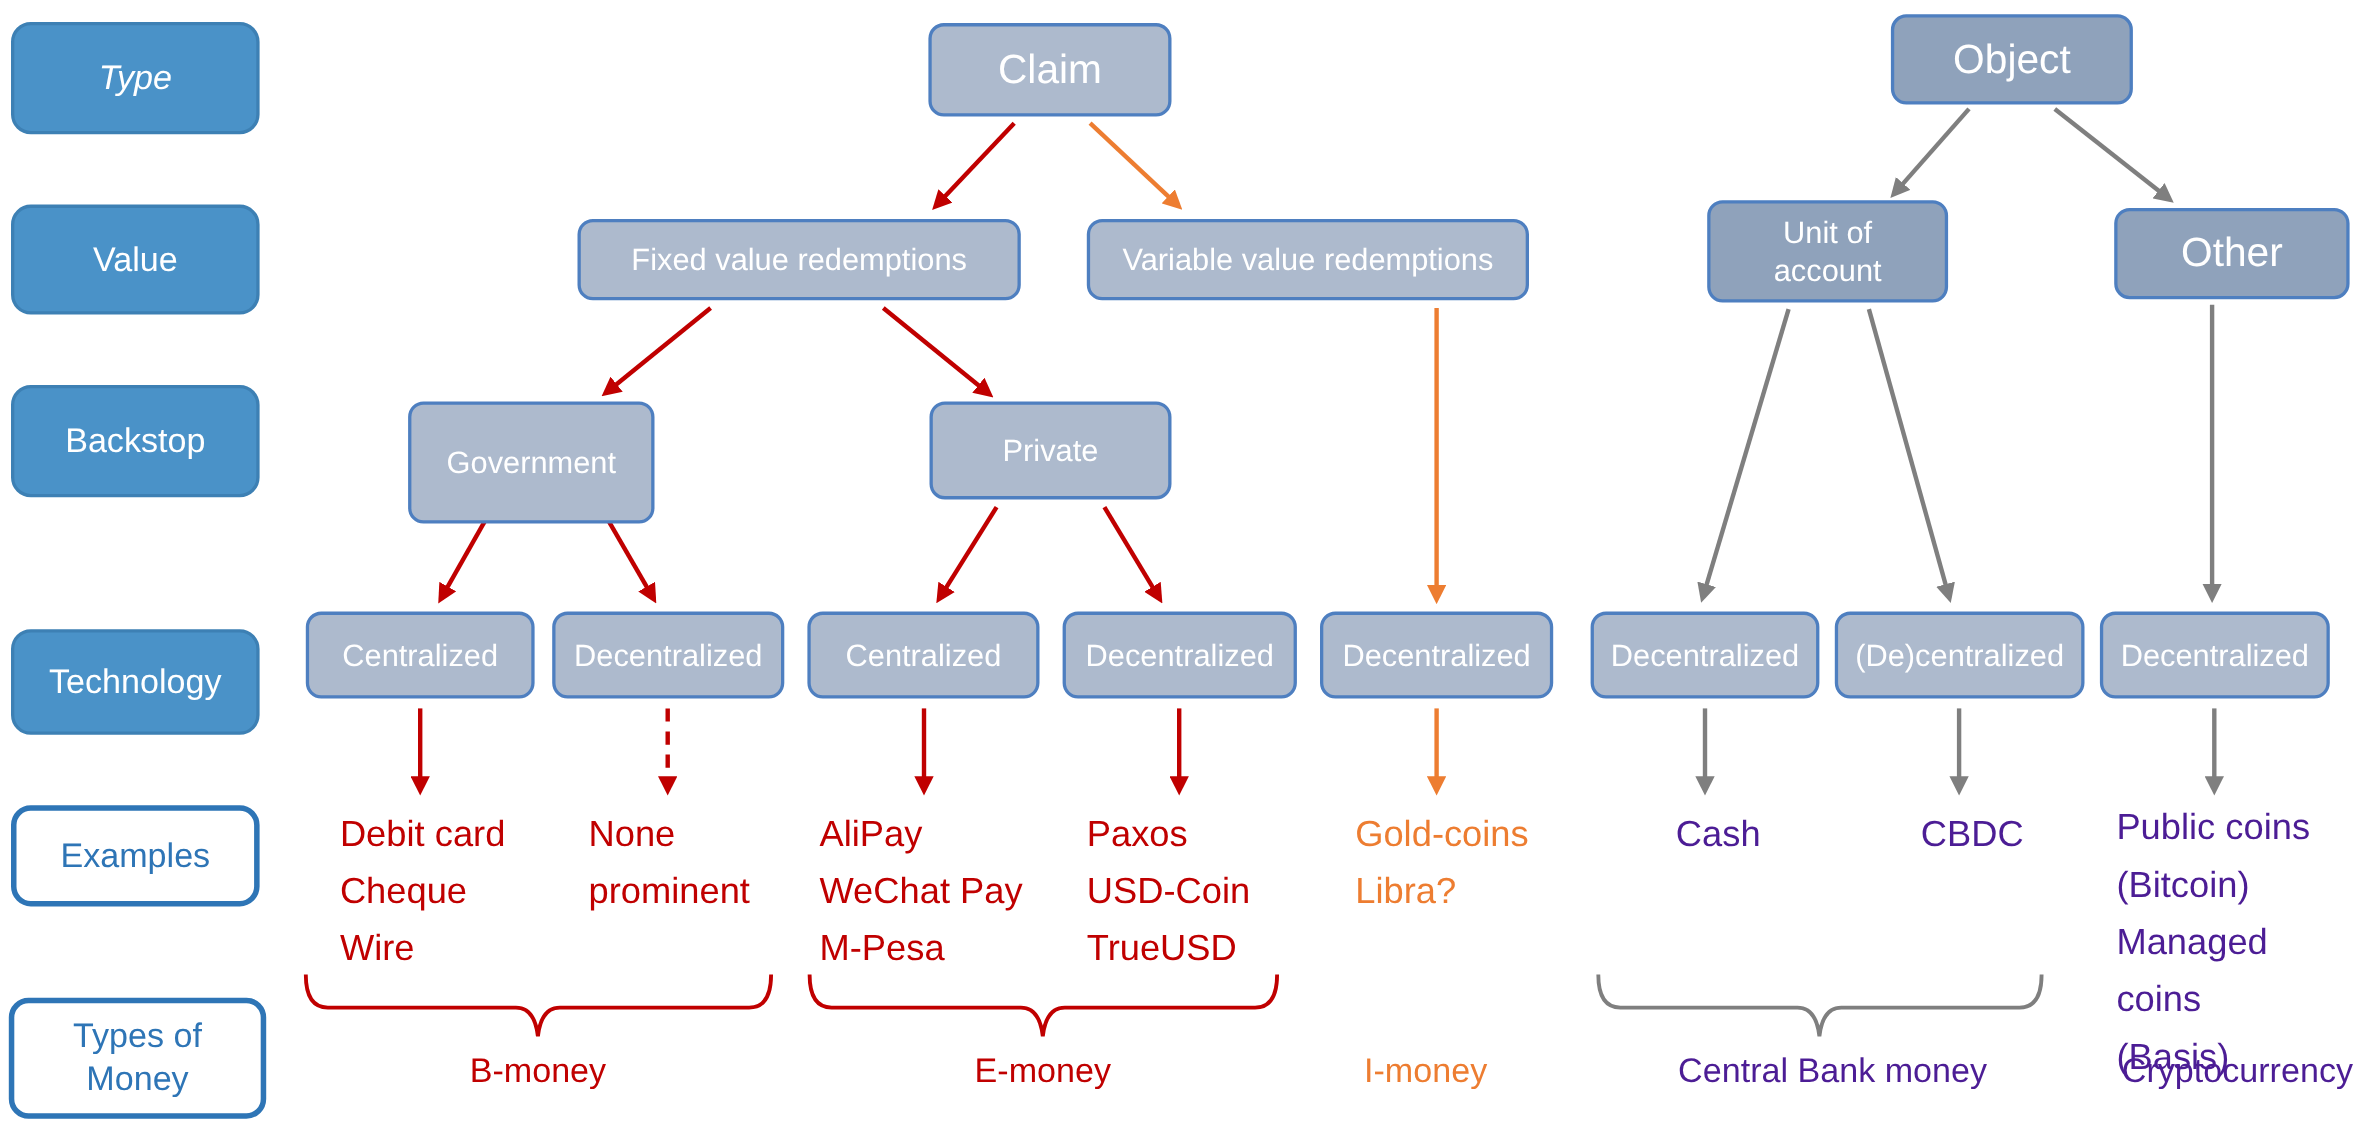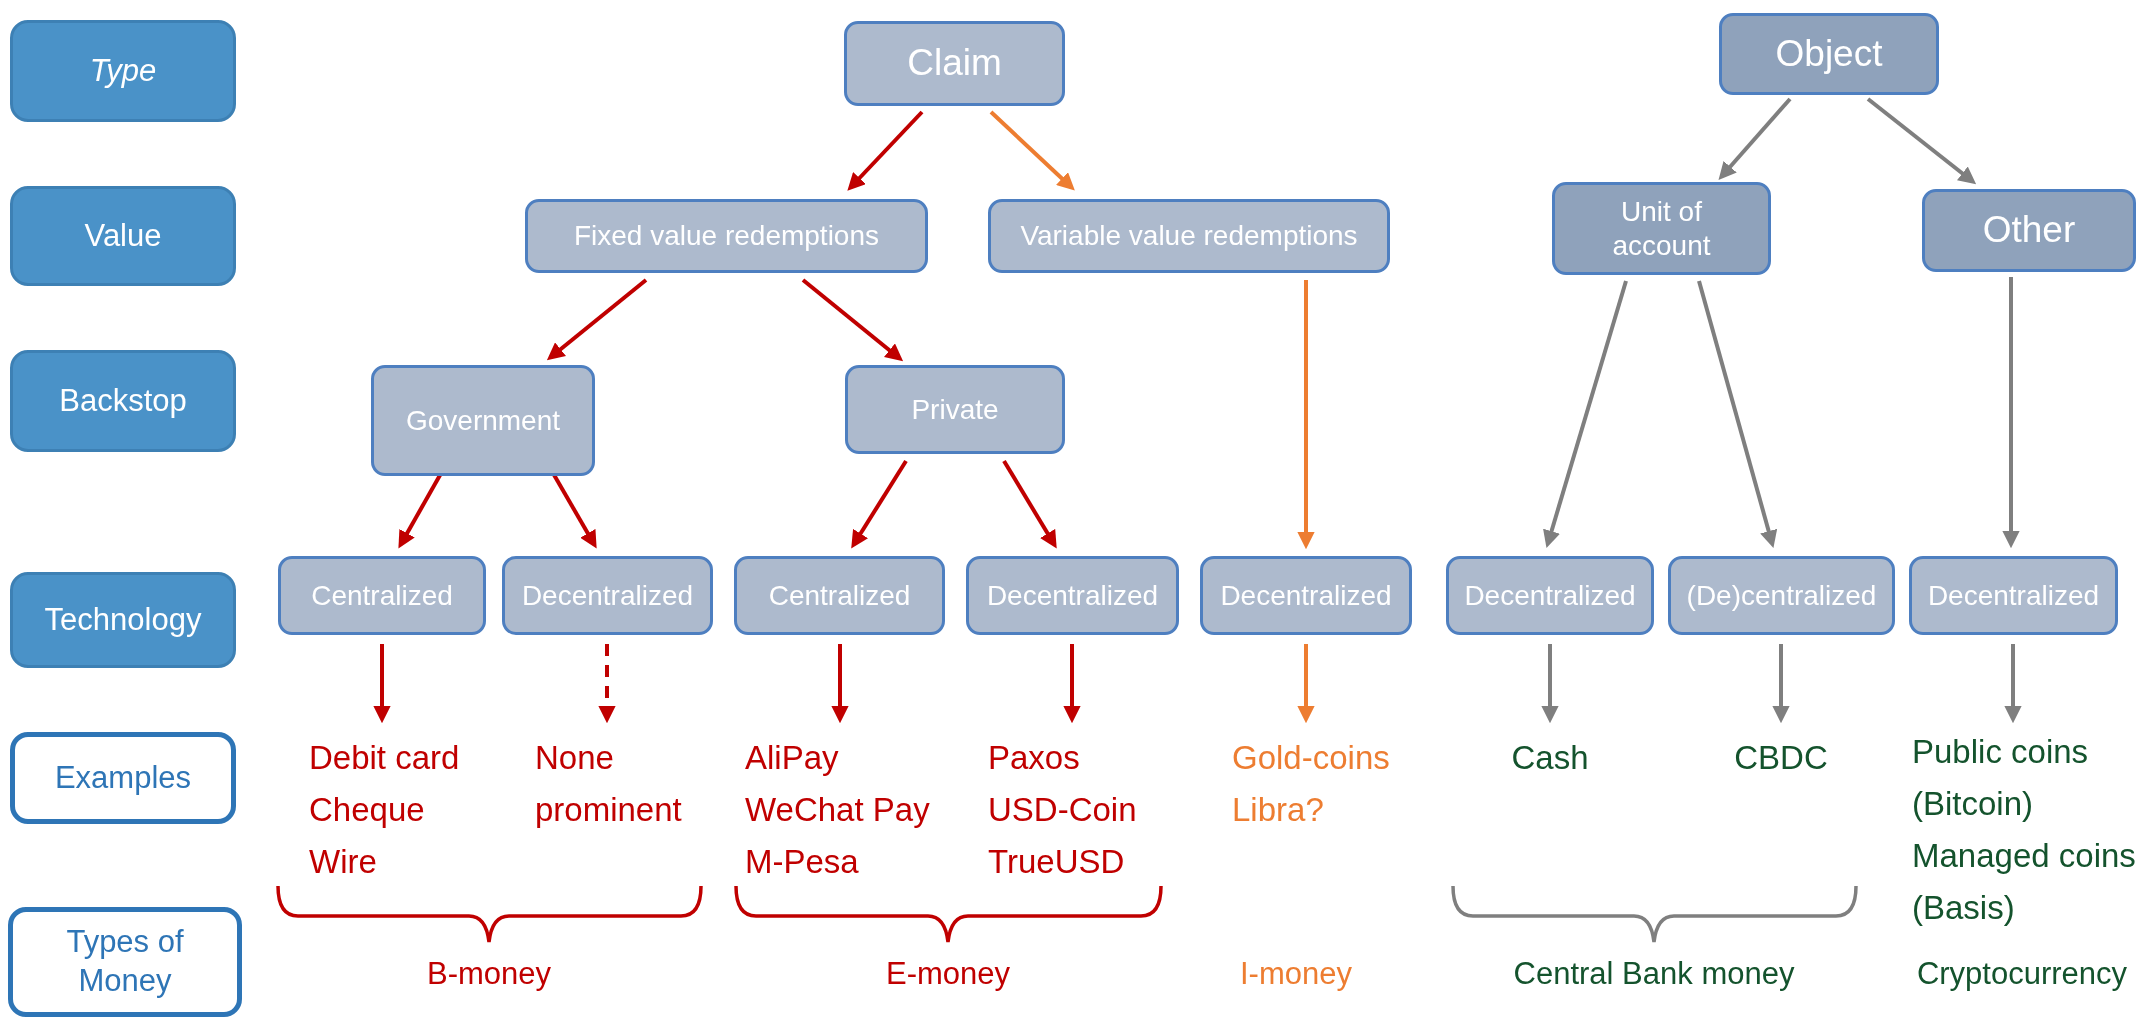--- a/index.html
+++ b/index.html
@@ -29,21 +29,21 @@
   .node.dark{background:#8fa2bb;}
   .node.big{font-size:37px;}
   
   .example{
     position:absolute;top:732px;font-size:33px;line-height:1.58;
     white-space:pre-line;
   }
   .centered{transform:translateX(-50%);text-align:center;}
   .red{color:#c00000;}
   .orange{color:#ed7d31;}
-  .gray{color:#14532d;}
+  .gray{color:#4c1d95;margin-left:12px;}
   
   .moneytype{
     position:absolute;top:956px;font-size:31px;transform:translateX(-50%);
     text-align:center;white-space:nowrap;
   }
 </style>
 </head>
 <body>
 
 <svg class="overlay" width="2145" height="1033" viewBox="0 0 2145 1033">

